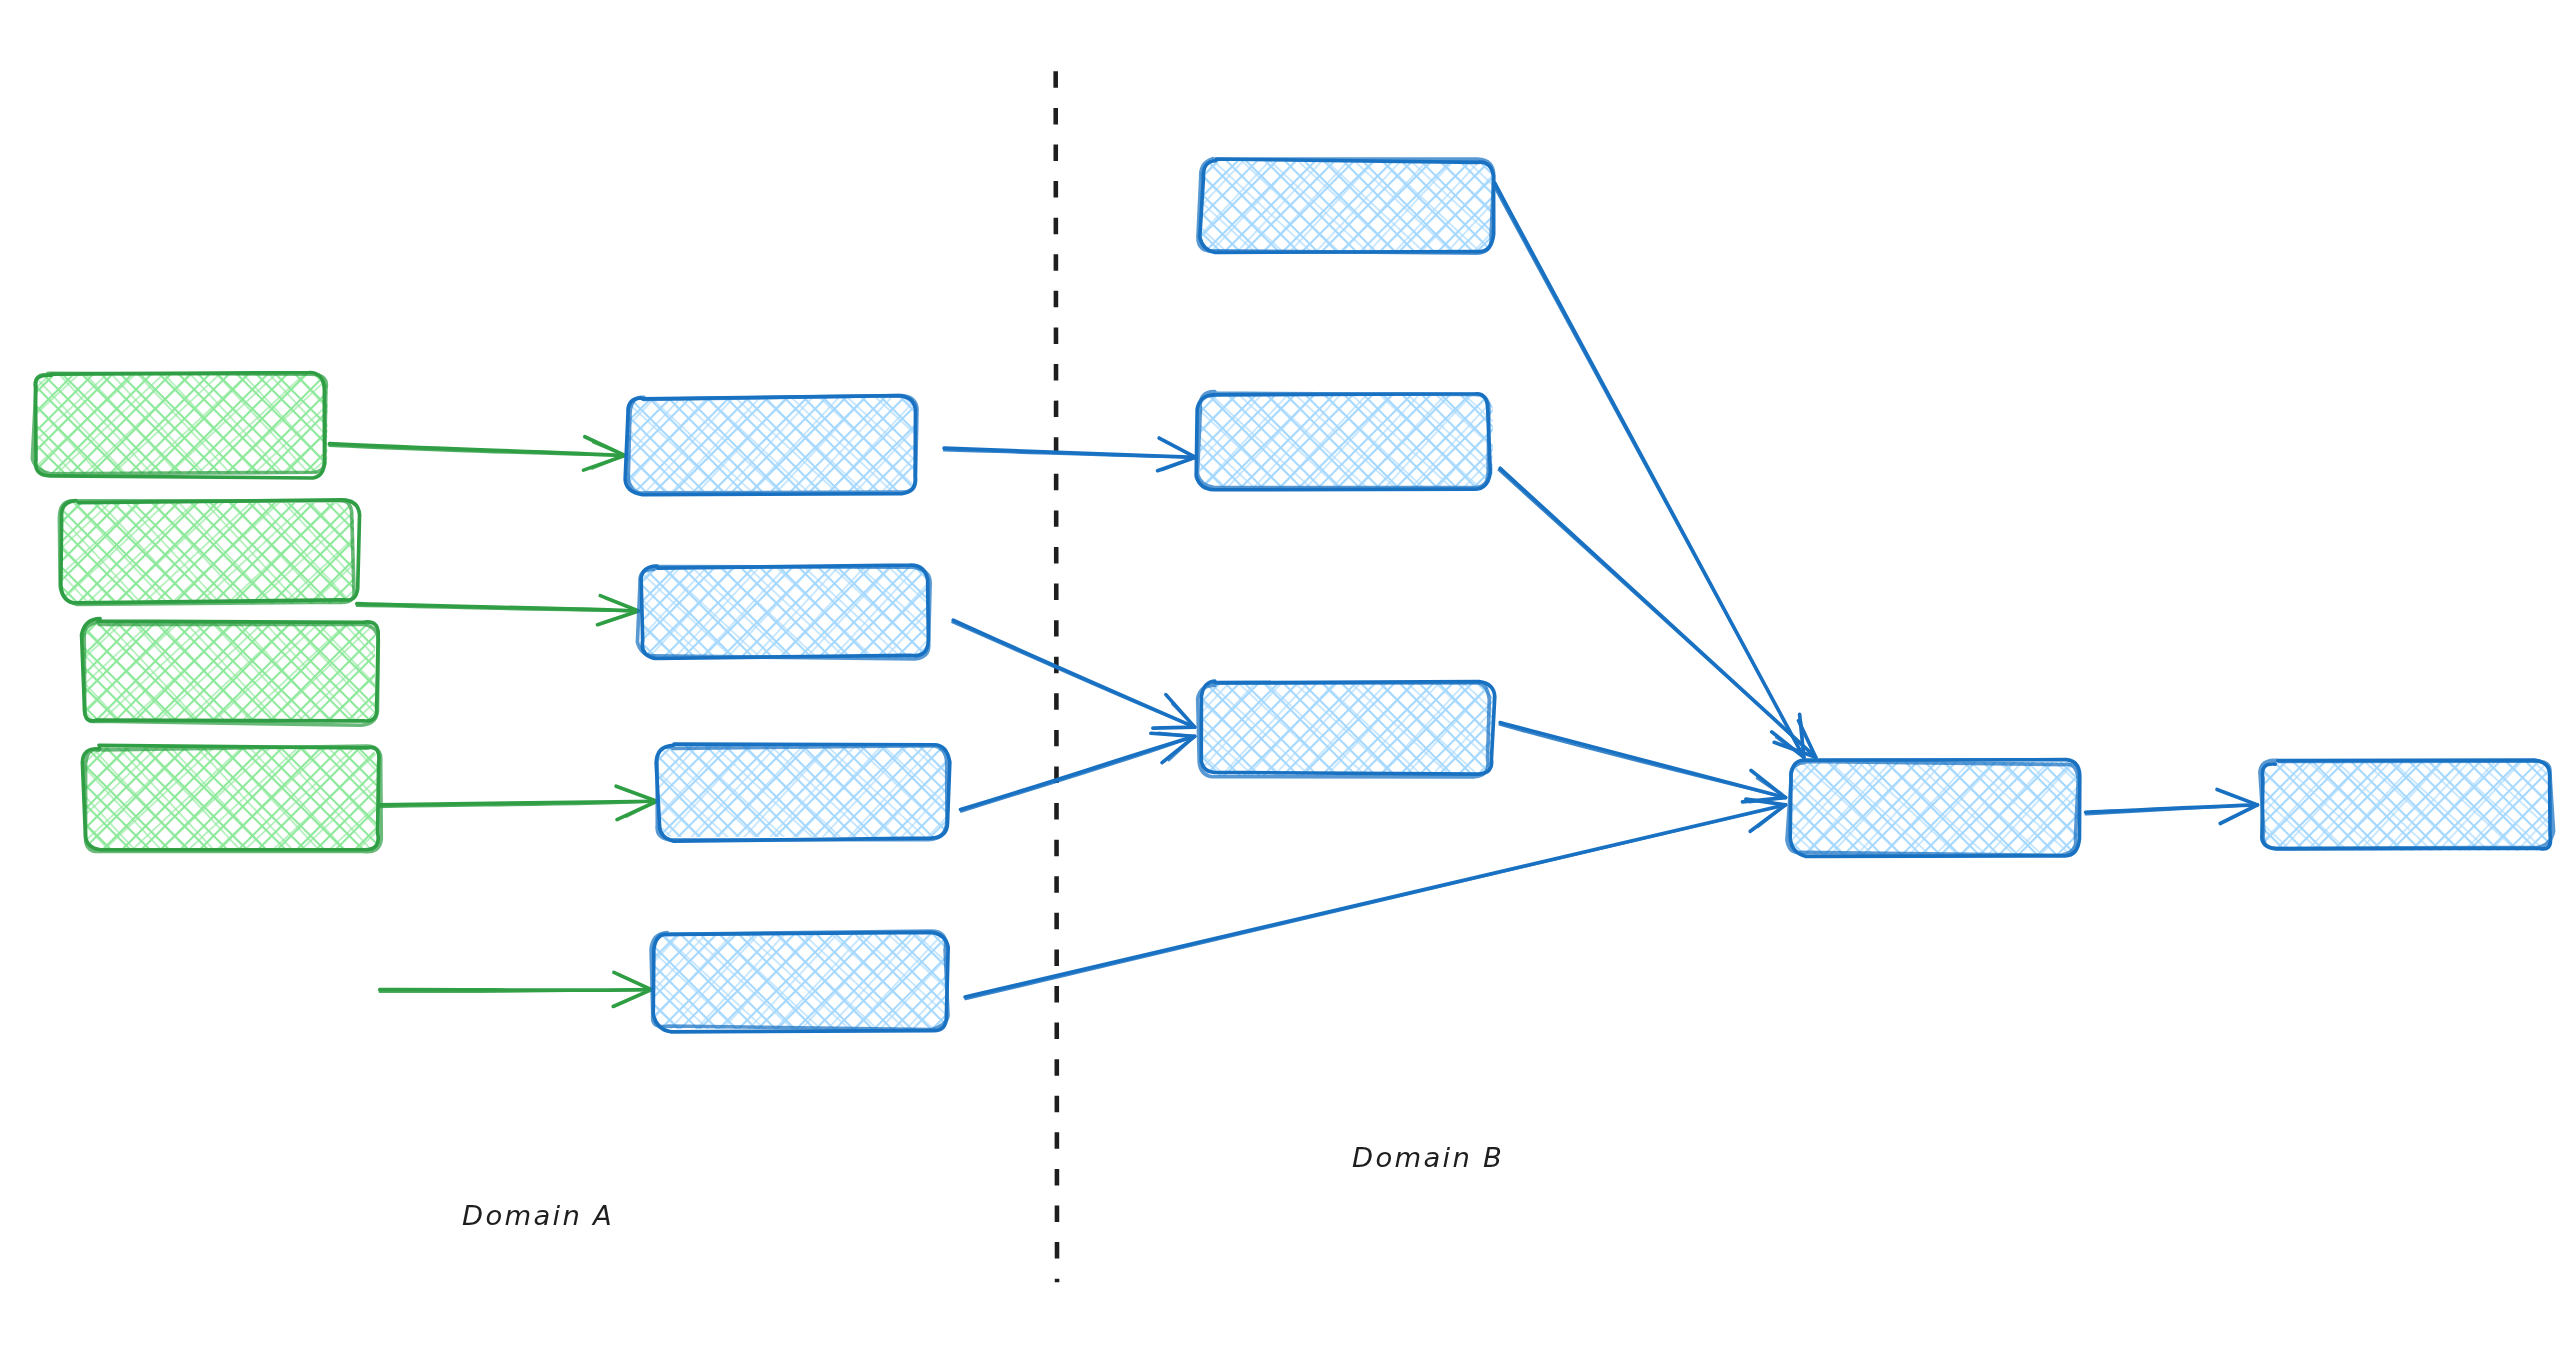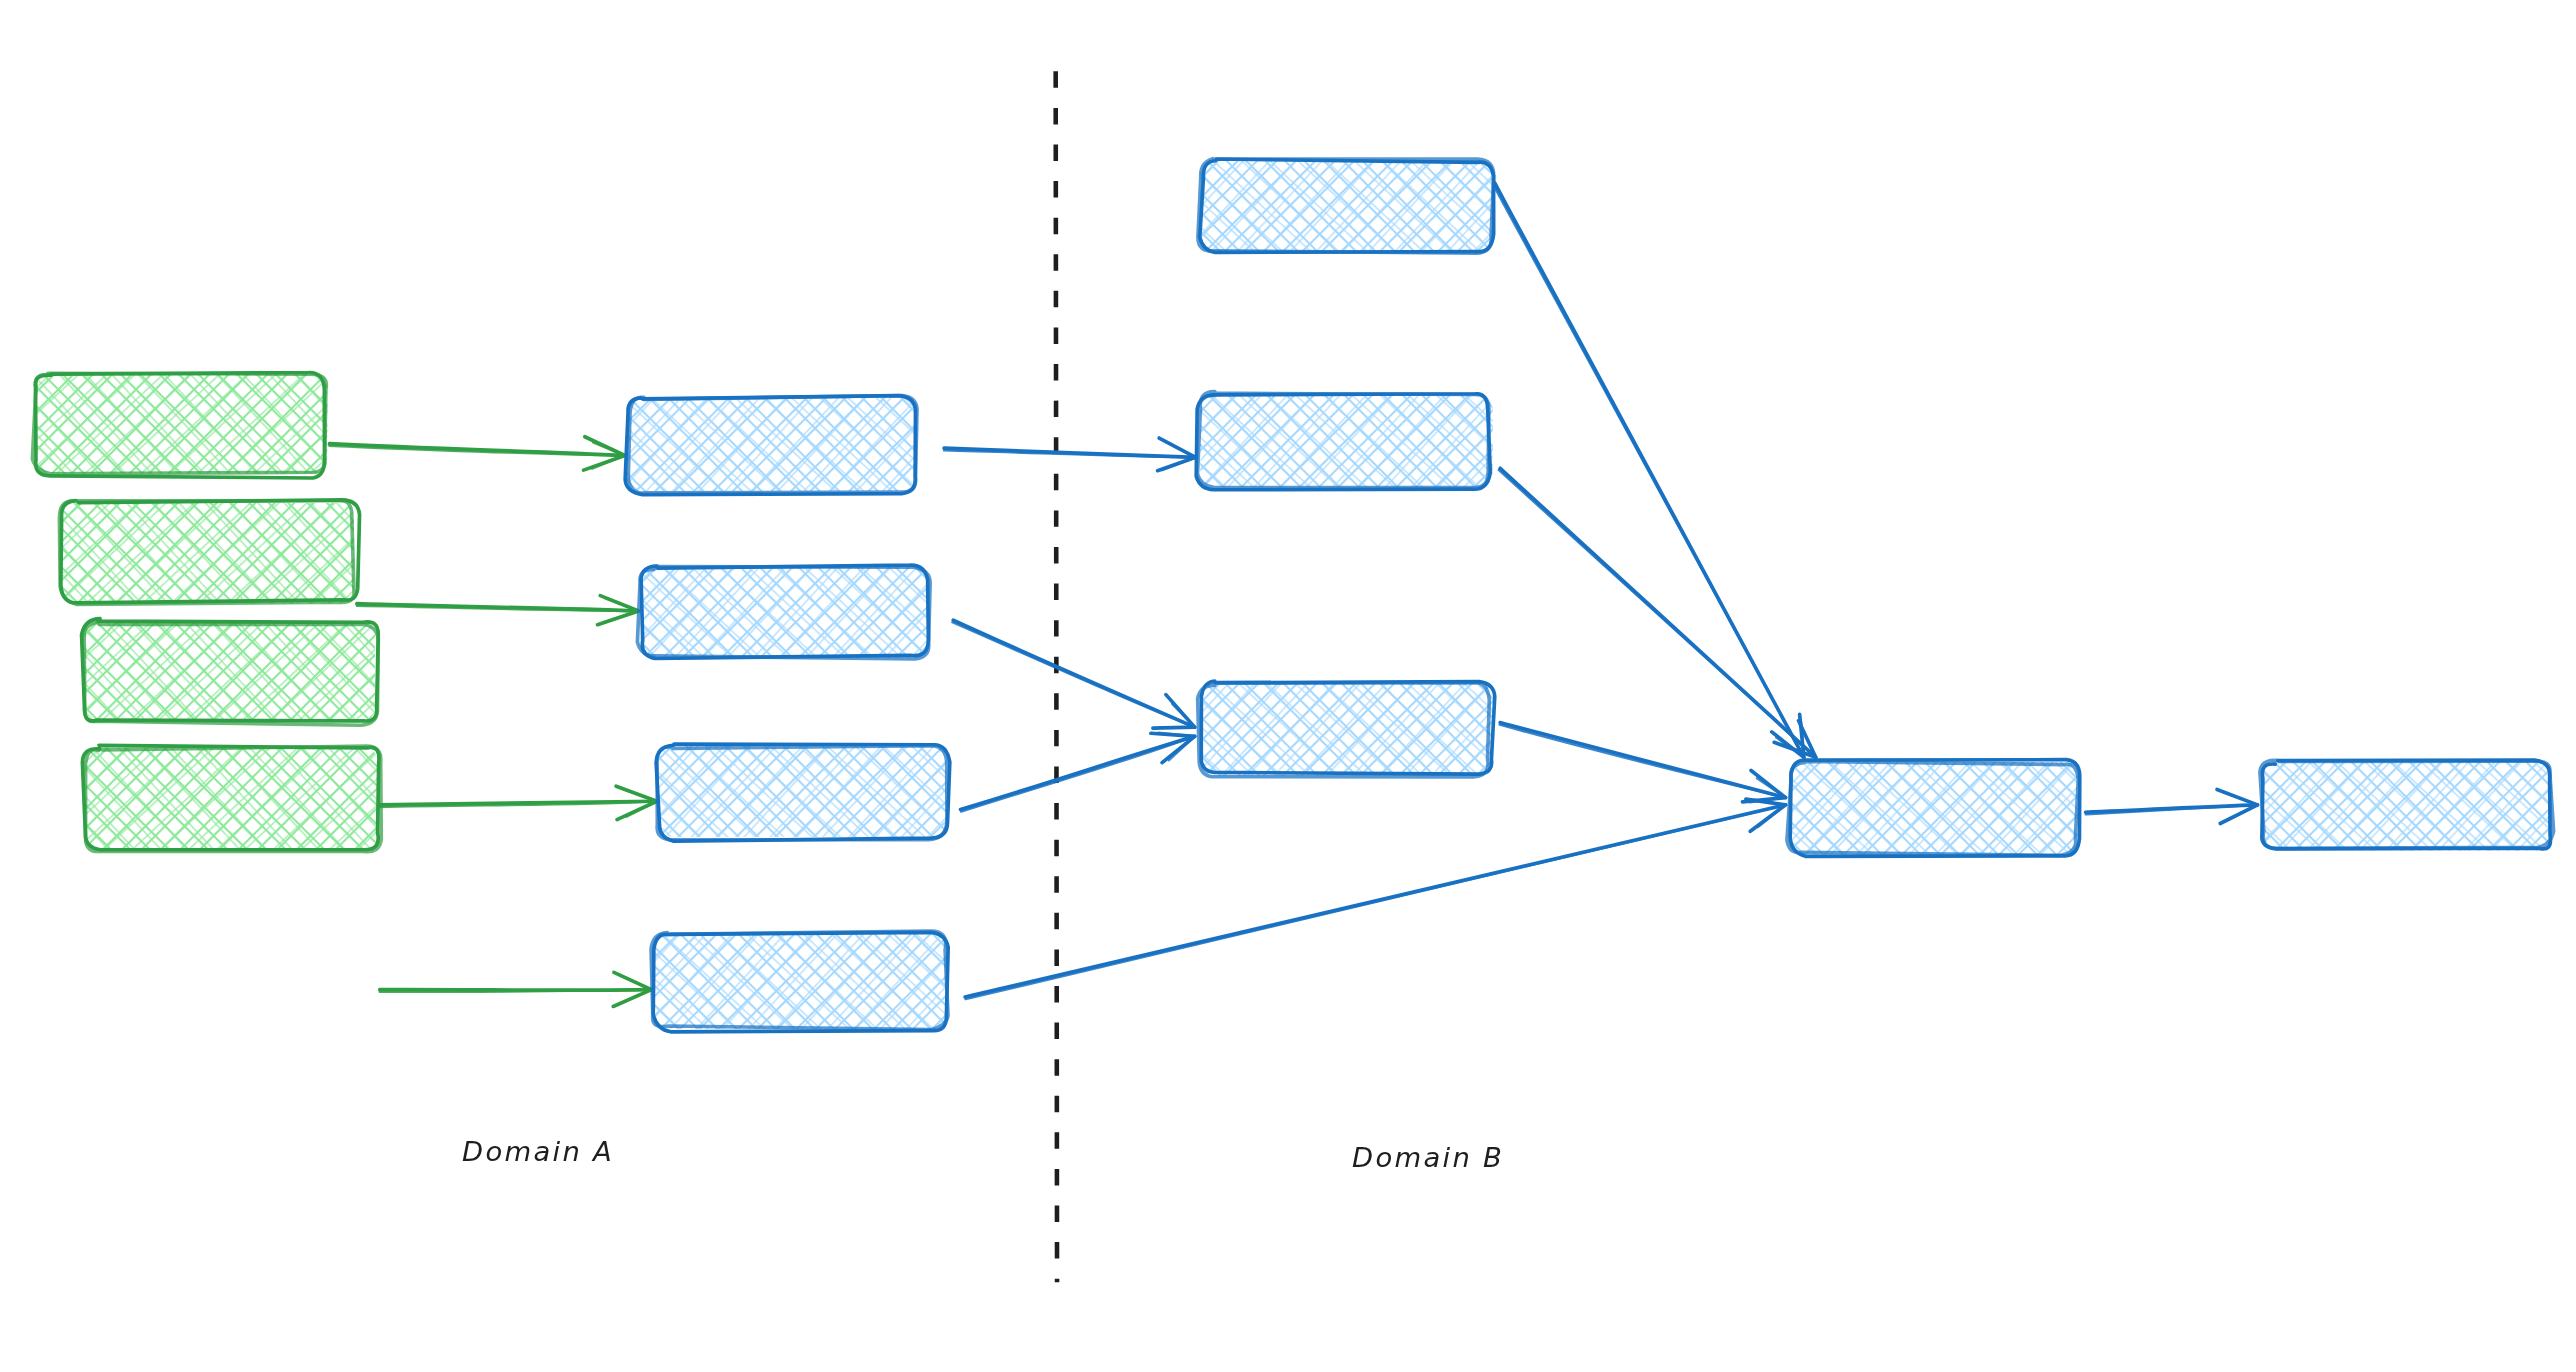--- a/index.html
+++ b/index.html
@@ -26,21 +26,21 @@
   .domain-label {
     position: absolute;
     font-family: "DejaVu Sans", sans-serif;
     font-size: 27.4px;
     font-style: italic;
     letter-spacing: 2.3px;
     color: #1e1e1e;
     white-space: nowrap;
     user-select: none;
   }
-  #domain-a-label { left: 462px; top: 1136px; }
+  #domain-a-label { left: 462px; top: 1200px; }
   #domain-b-label { left: 1352px; top: 1142px; }
 </style>
 </head>
 <body>
 
 <div id="canvas-root">
 
   <svg id="scene" viewBox="0 0 2816 1500" xmlns="http://www.w3.org/2000/svg">
     <defs>
       <pattern id="hatch-green" width="15" height="15" patternUnits="userSpaceOnUse" patternTransform="rotate(45)">

